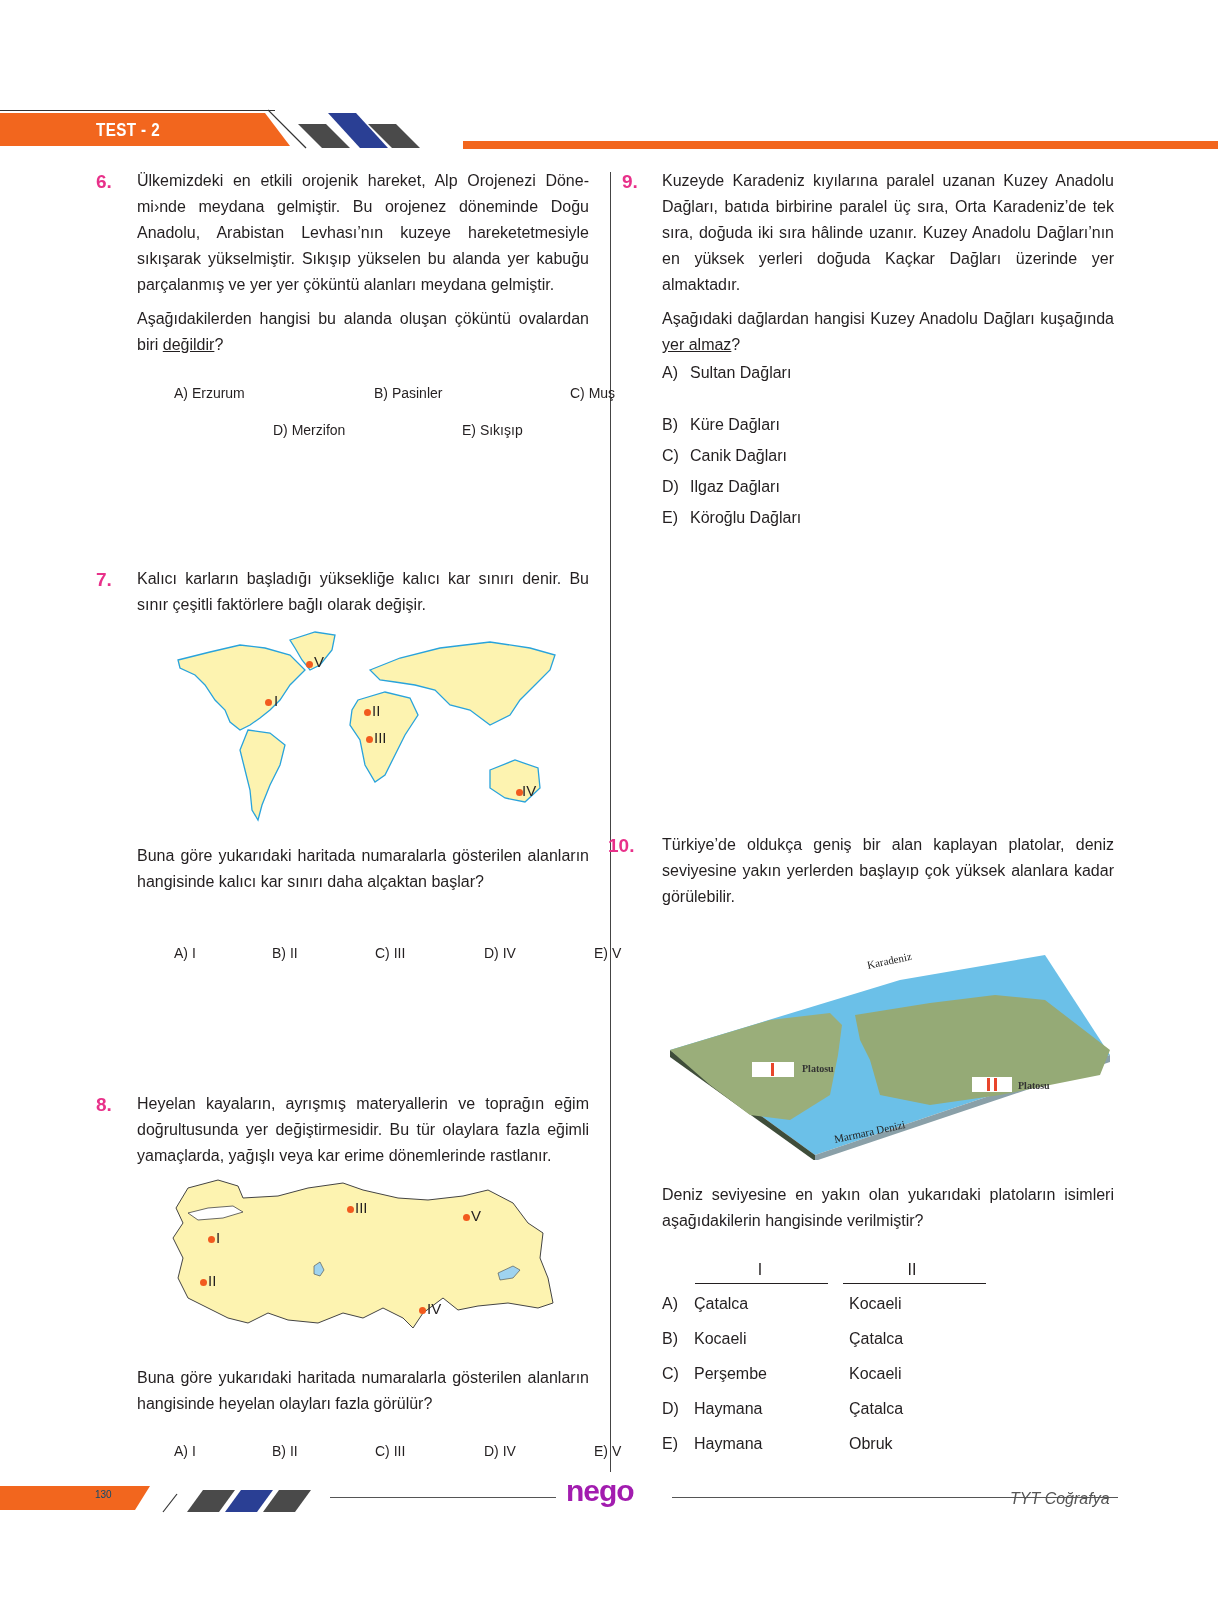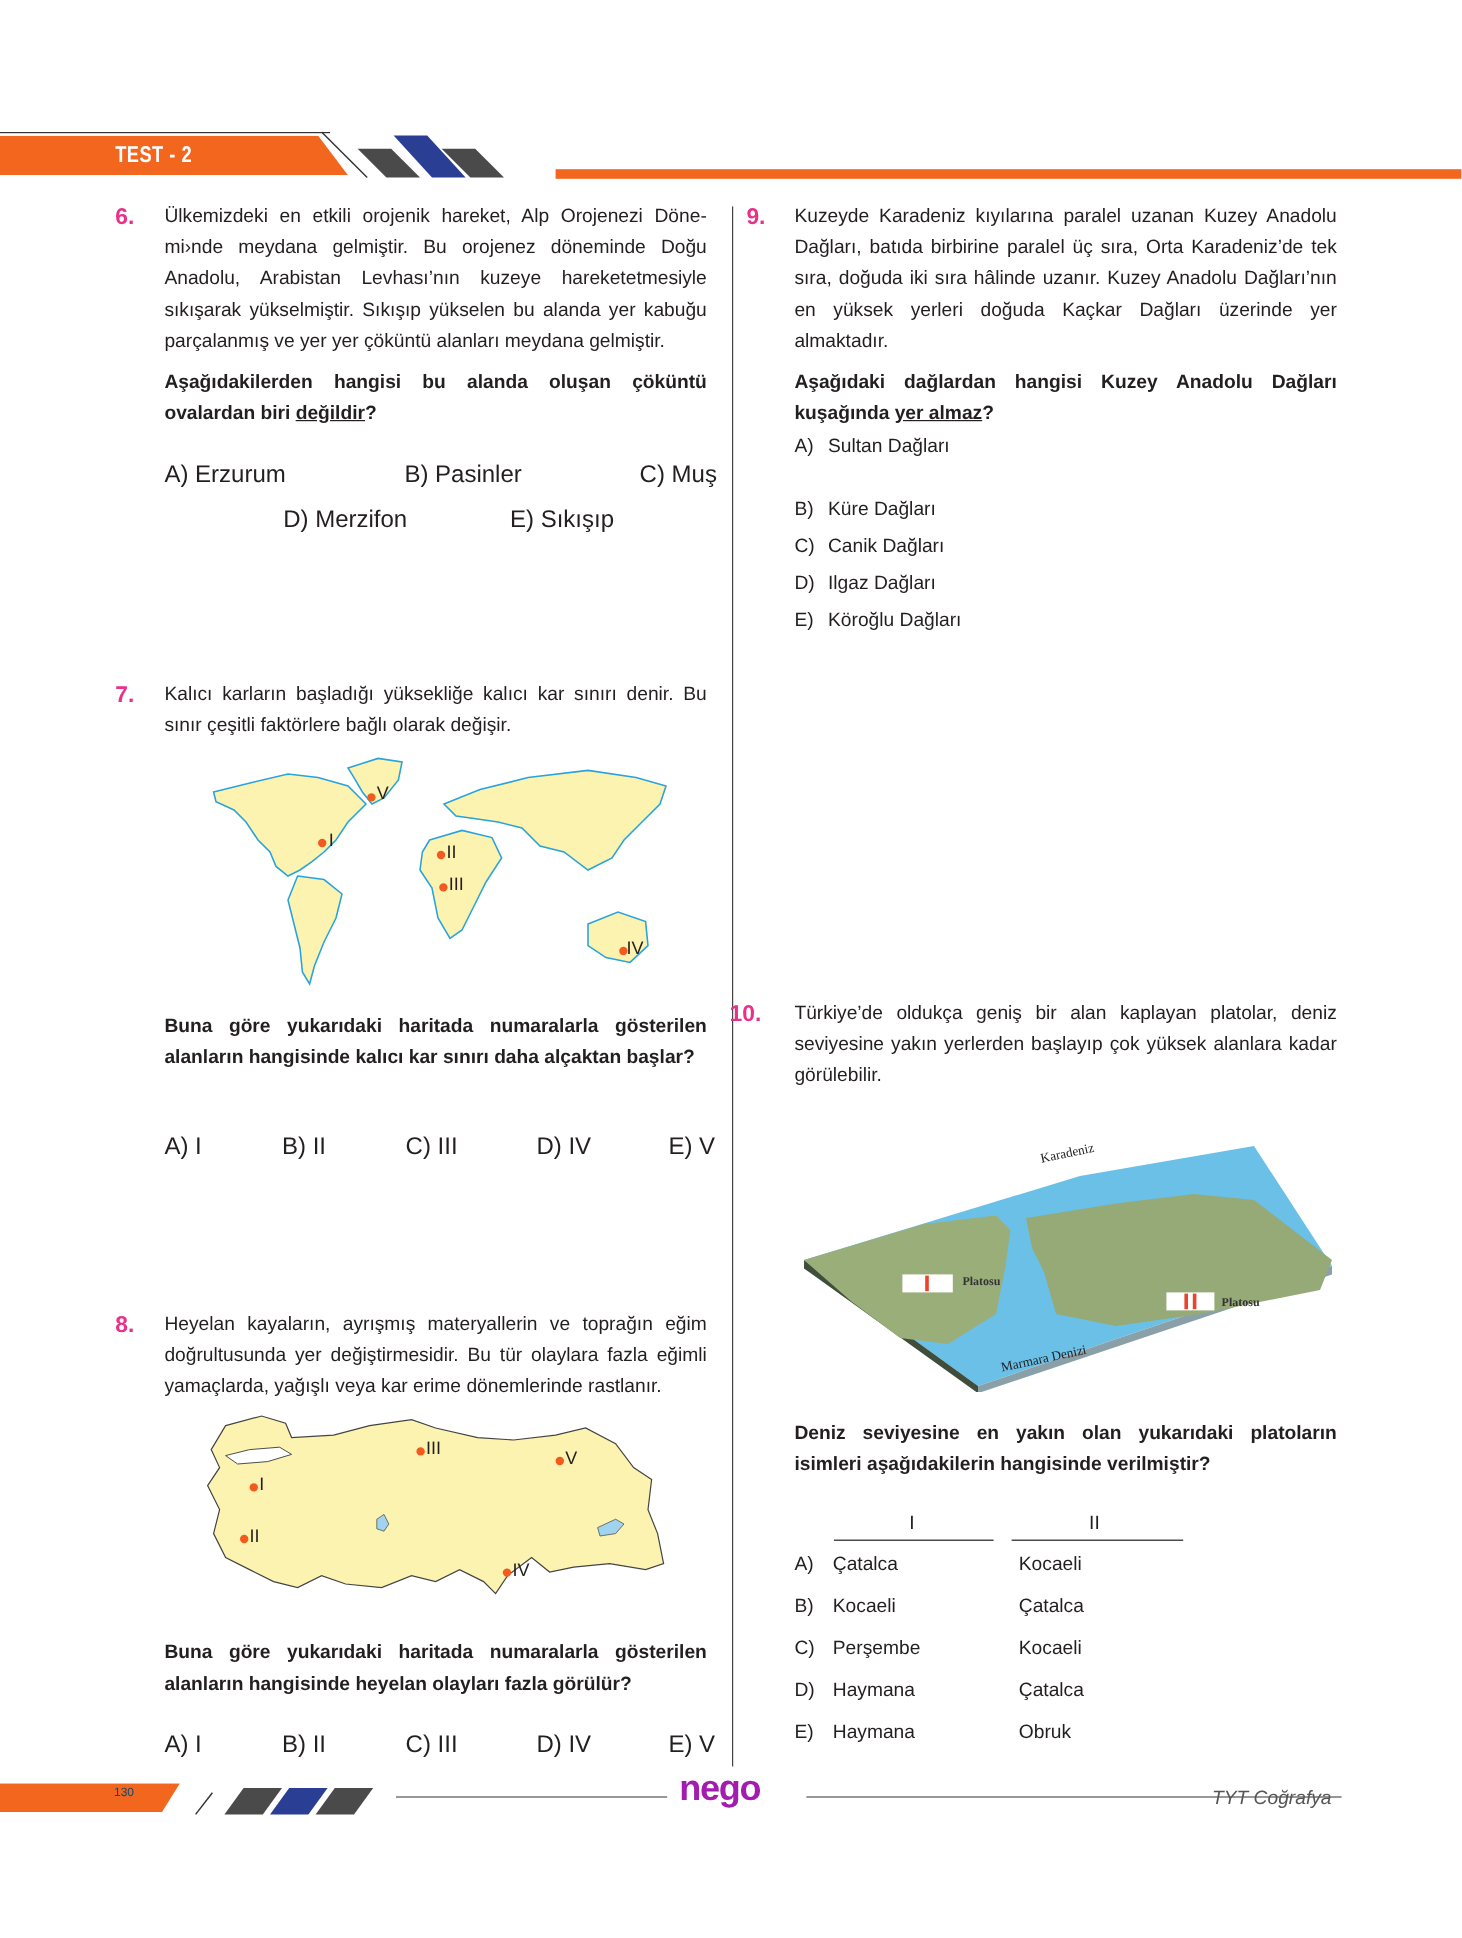--- a/index.html
+++ b/index.html
@@ -6,23 +6,23 @@
   body{width:1218px;height:1615px;position:relative;overflow:hidden;font-family:"Liberation Sans",sans-serif;color:#231f20;}
   .abs{position:absolute;}
   
   .hdr-bar{left:0;top:113px;width:290px;height:33px;background:#f2661e;clip-path:polygon(0 0,265px 0,290px 33px,0 33px);}
   .hdr-line{left:0;top:110px;width:275px;height:1px;background:#333;}
   .hdr-title{left:96px;top:119px;color:#fff;font-weight:bold;font-size:19px;letter-spacing:0.5px;transform:scaleX(0.8);transform-origin:left;}
   .right-bar{left:463px;top:141px;width:755px;height:8px;background:#f2661e;}
   .col-divider{left:610px;top:172px;width:1px;height:1300px;background:#444;}
   .qnum{position:absolute;color:#e8318a;font-weight:bold;font-size:19px;}
   .para{position:absolute;font-size:16px;line-height:26px;text-align:justify;}
-  .bold{font-weight:bold;}
+  .bold{font-weight:normal;}
   .u{text-decoration:underline;}
-  .opt{position:absolute;font-size:20px;}
+  .opt{position:absolute;font-size:14px;margin-left:37px;}
   .vopt{position:absolute;font-size:16px;}
   .vopt .l{display:inline-block;width:28px;}
   .map-lbl{position:absolute;font-size:13px;color:#231f20;}
   .dot{position:absolute;width:7px;height:7px;border-radius:50%;background:#f25a1e;}
   table.ans{position:absolute;border-collapse:collapse;font-size:16px;}
   table.ans td{height:35px;text-align:left;padding:0;}
   .footer-bar{left:0;top:1486px;width:150px;height:24px;background:#f2661e;clip-path:polygon(0 0,150px 0,135px 24px,0 24px);}
   .pg{left:95px;top:1489px;font-size:10px;color:#0c4a6e;}
   .fline{position:absolute;top:1497px;height:1px;background:#555;}
   .brand{left:566px;top:1474px;font-weight:bold;font-size:30px;color:#a21caf;letter-spacing:-1px;}

